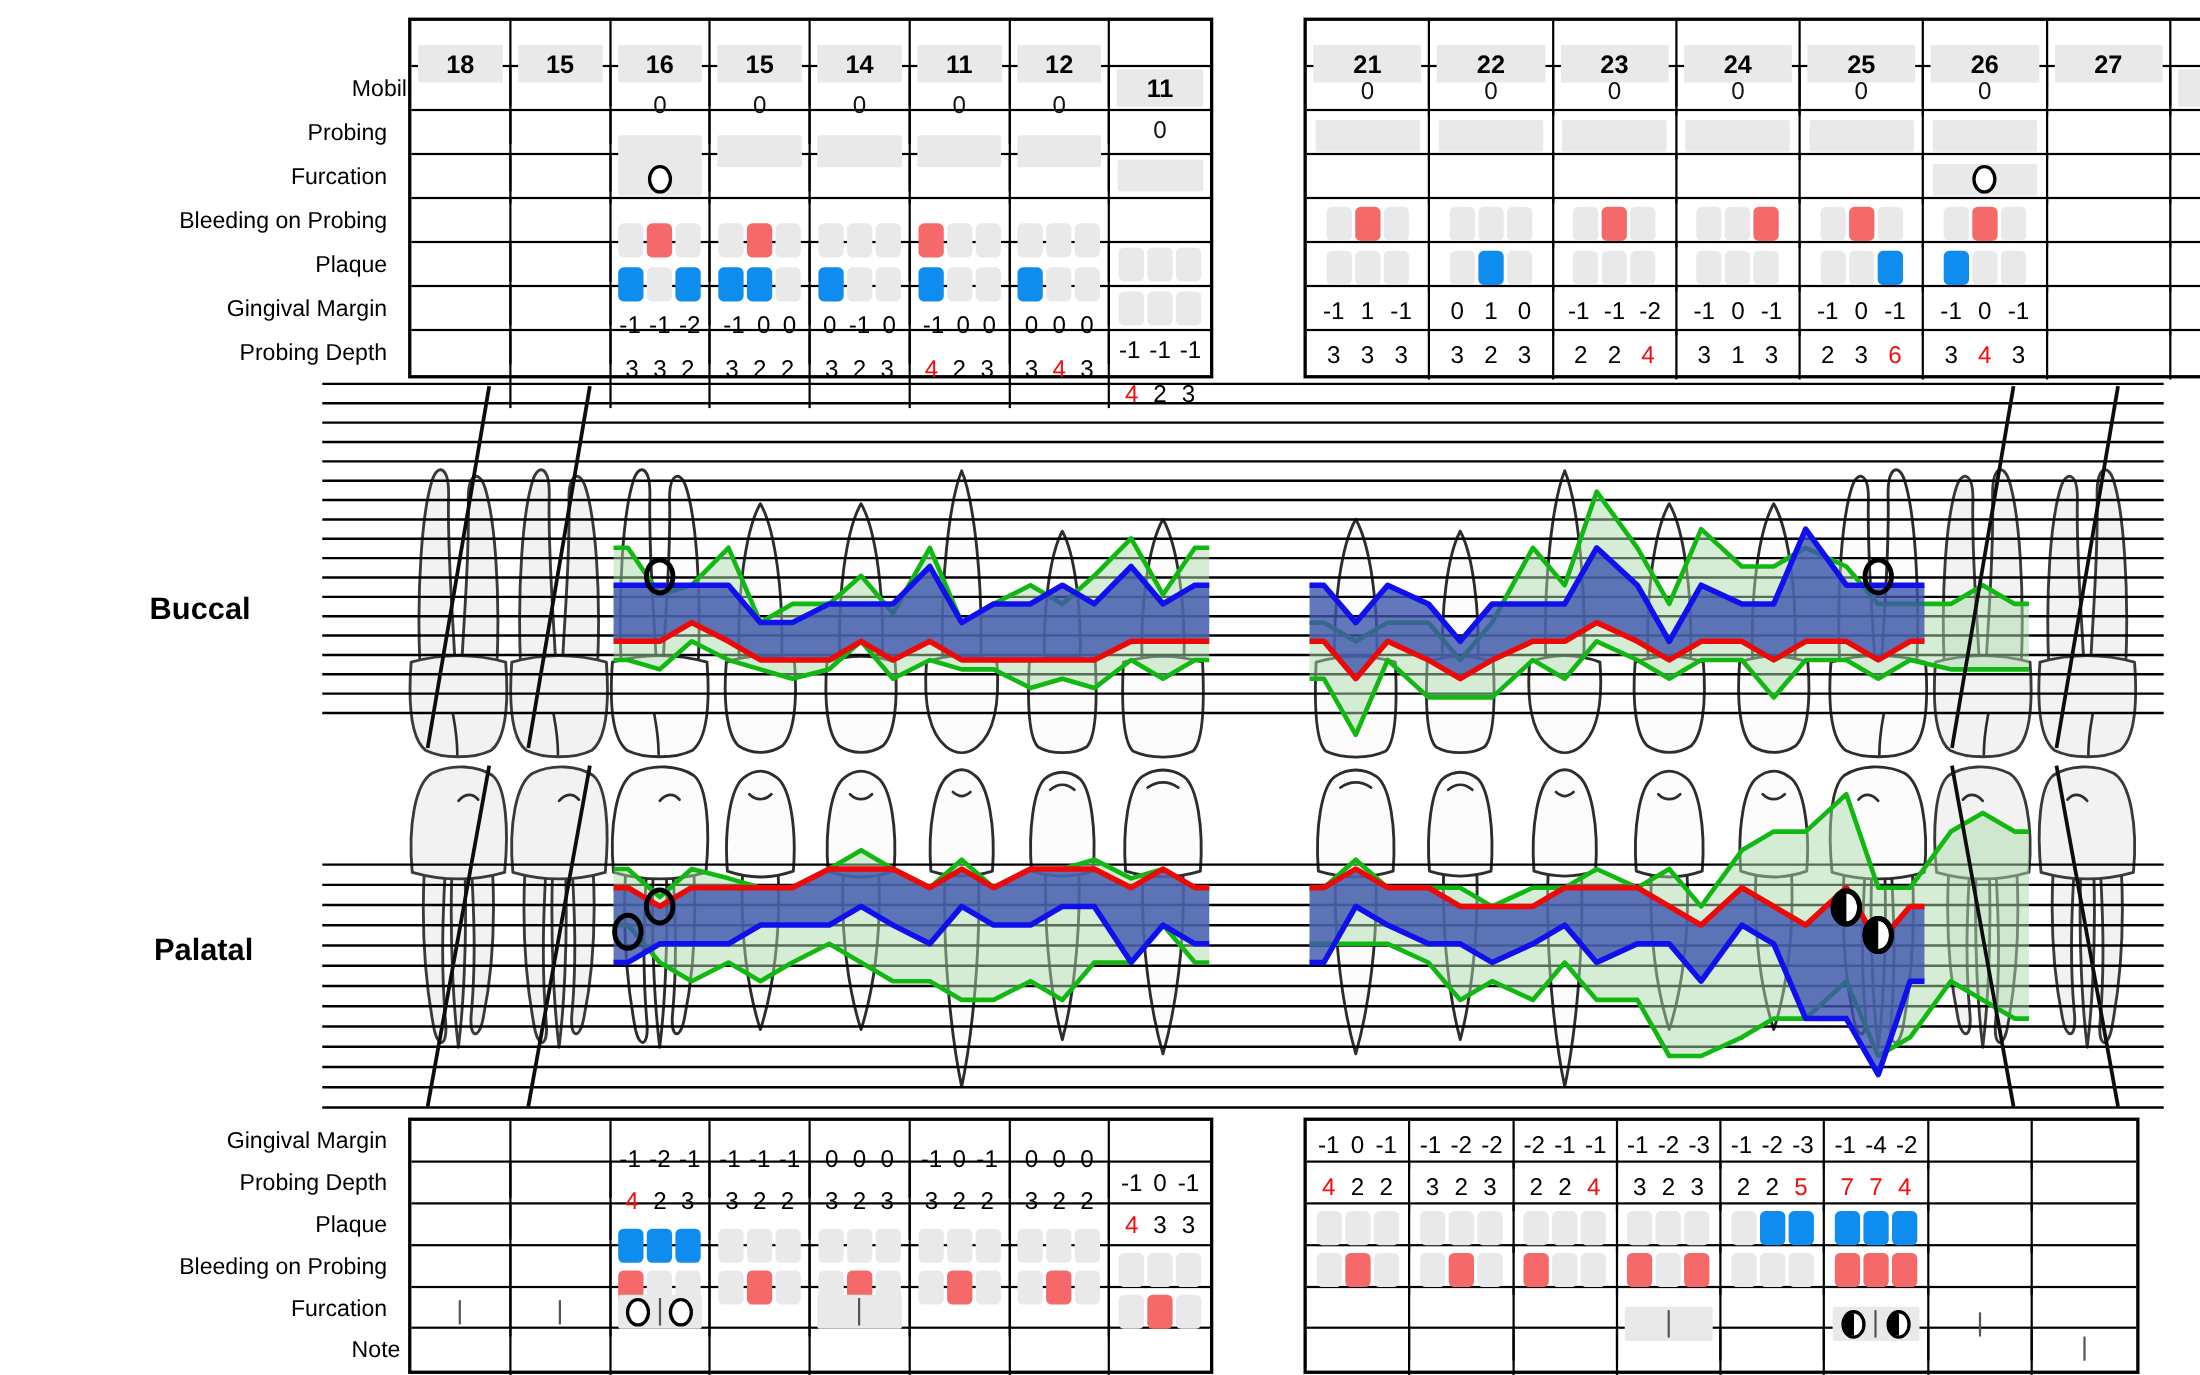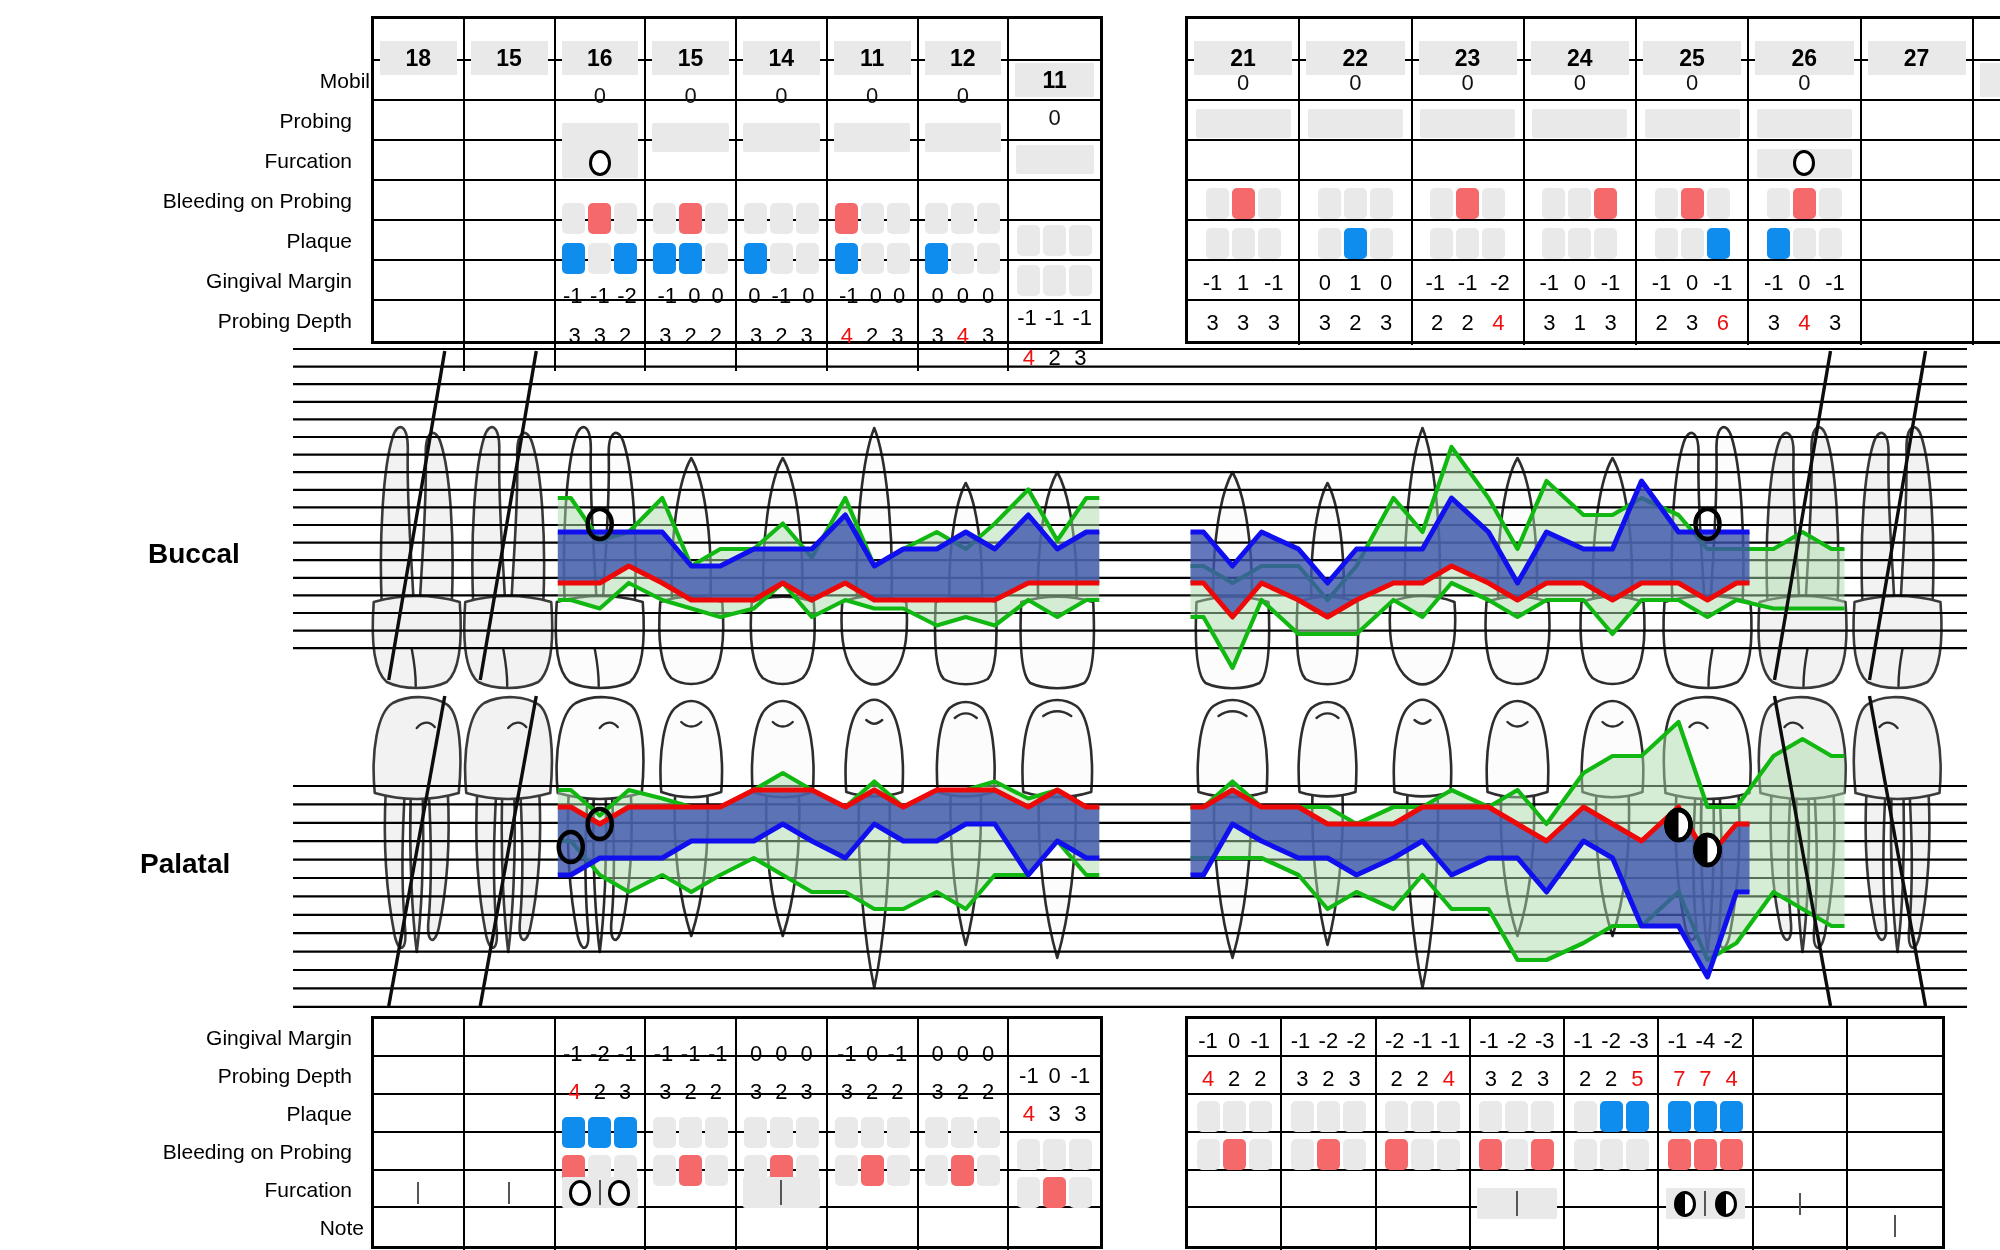--- a/index.html
+++ b/index.html
@@ -42,21 +42,21 @@
   .bfill{fill:var(--bfill);opacity:.8;}
   .rline{fill:none;stroke:var(--red);stroke-width:5;stroke-linejoin:round;}
   .bline{fill:none;stroke:var(--blue);stroke-width:5;stroke-linejoin:round;}
   .fopen{fill:none;stroke:#000;stroke-width:4.5;}
   .missline{stroke:#0d0d0d;stroke-width:3.4;}
 </style>
 </head>
 <body>
 
 <div id="app" style="--bop: #F5696B; --plq: #0E8DEE; --gray: #E9E9E9; --alert: #EE1111; --red: #EE0909; --blue: #1010EE; --bfill: #3D55AD; --green: #12B812; --gfill: #AEDCAB;">
-  <div class="view-label" id="buccal-label" style="left:148px;top:538px;">Buccal</div>
+  <div class="view-label" id="buccal-label" style="left:136px;top:538px;">Buccal</div>
   <div class="view-label" id="palatal-label" style="left:140px;top:848px;">Palatal</div>
 
   <div id="top-labels">
       <div class="rlabel" style="top: 61px; line-height: 40px; margin-left: 39px;">Mobility</div>
       <div class="rlabel" style="top: 101px; line-height: 40px;">Probing</div>
       <div class="rlabel" style="top: 141px; line-height: 40px;">Furcation</div>
       <div class="rlabel" style="top: 181px; line-height: 40px;">Bleeding on Probing</div>
       <div class="rlabel" style="top: 221px; line-height: 40px;">Plaque</div>
       <div class="rlabel" style="top: 261px; line-height: 40px;">Gingival Margin</div>
       <div class="rlabel" style="top: 301px; line-height: 40px;">Probing Depth</div>

